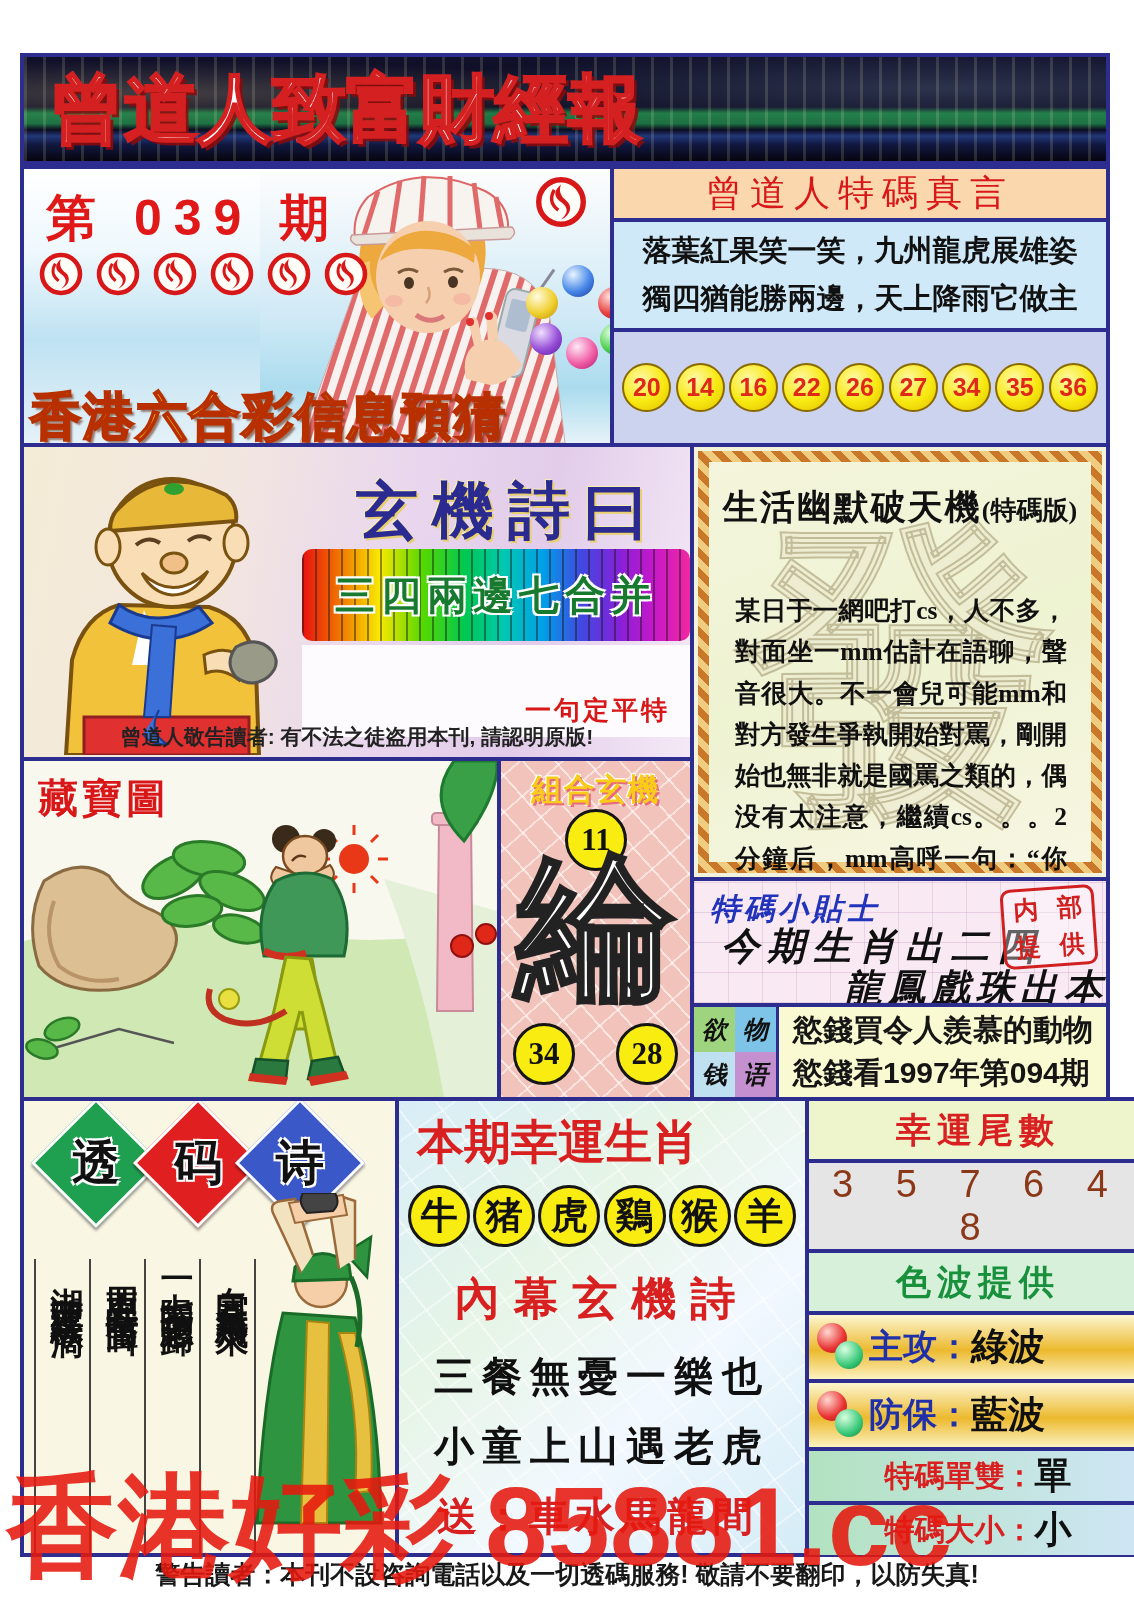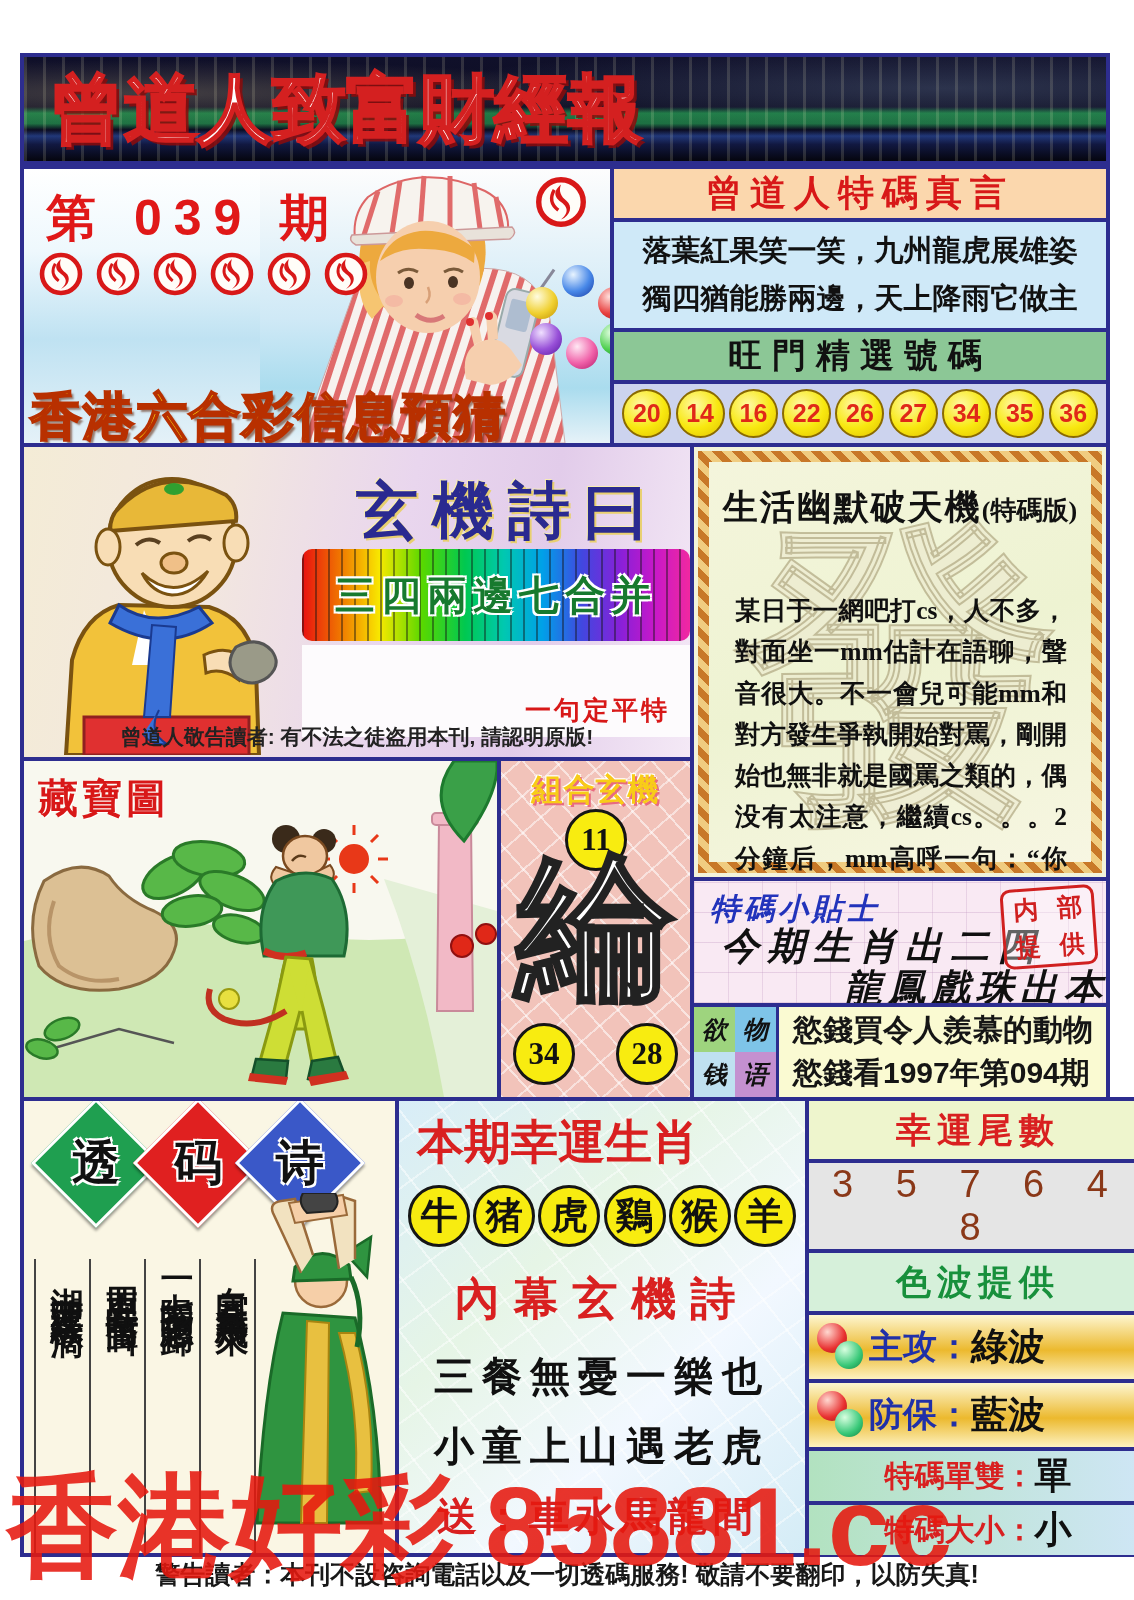--- a/index.html
+++ b/index.html
@@ -30,21 +30,21 @@
   .seal-big{position:absolute;right:22px;top:6px;width:54px;height:54px;}
   .balls{position:absolute;left:498px;top:96px;width:110px;height:110px;}
   .ball{position:absolute;width:32px;height:32px;border-radius:50%;}
   .photo-sub{position:absolute;left:6px;top:214px;font-size:51px;font-weight:bold;color:#ffe312;white-space:nowrap;
     -webkit-text-stroke:2px #b83000;text-shadow:3px 3px 2px rgba(90,30,0,.55);letter-spacing:2px;}
   .woman{position:absolute;left:236px;top:0px;}
 
   
   .truth{left:610px;top:165px;width:500px;height:282px;display:flex;flex-direction:column;}
   .truth-h{flex:0 0 48px;background:#fbd7ad;border-bottom:4px solid #2d2d8f;display:flex;align-items:center;justify-content:center;
-    font-size:36px;font-weight:bold;color:#d81818;letter-spacing:8px;}
+    font-size:36px;font-weight:normal;color:#d81818;letter-spacing:8px;}
   .truth-poem{flex:0 0 106px;background:#cfe9f8;border-bottom:4px solid #2d2d8f;display:flex;flex-direction:column;justify-content:space-evenly;align-items:center;}
   .truth-poem div{font-size:29px;font-weight:900;color:#111;white-space:nowrap;}
   .truth-n{flex:0 0 48px;background:#8cc796;border-bottom:4px solid #2d2d8f;display:flex;align-items:center;justify-content:center;
     font-size:34px;font-weight:bold;color:#111;letter-spacing:10px;}
   .truth-balls{flex:1;background:#ccd3ee;display:flex;align-items:center;justify-content:space-evenly;padding:0 4px;}
   .numball{width:45px;height:45px;border-radius:50%;background:radial-gradient(circle at 38% 32%, #fff9a8, #f8e810 55%, #e0c000 100%);
     border:2px solid #8a6a00;display:flex;align-items:center;justify-content:center;font-size:25px;font-weight:bold;color:#e02818;}
 
   
   .mystic{left:20px;top:443px;width:674px;height:318px;
@@ -290,21 +290,20 @@
 
     <div class="photo-sub">香港六合彩信息預猜</div>
   </div>
 
   <div class="blk truth">
     <div class="truth-h">曾道人特碼真言</div>
     <div class="truth-poem">
       <div>落葉紅果笑一笑，九州龍虎展雄姿</div>
       <div>獨四猶能勝兩邊，天上降雨它做主</div>
     </div>
-    <div class="truth-n">旺門精選號碼</div>
     <div class="truth-balls">
       <div class="numball">20</div>
       <div class="numball">14</div>
       <div class="numball">16</div>
       <div class="numball">22</div>
       <div class="numball">26</div>
       <div class="numball">27</div>
       <div class="numball">34</div>
       <div class="numball">35</div>
       <div class="numball">36</div>

